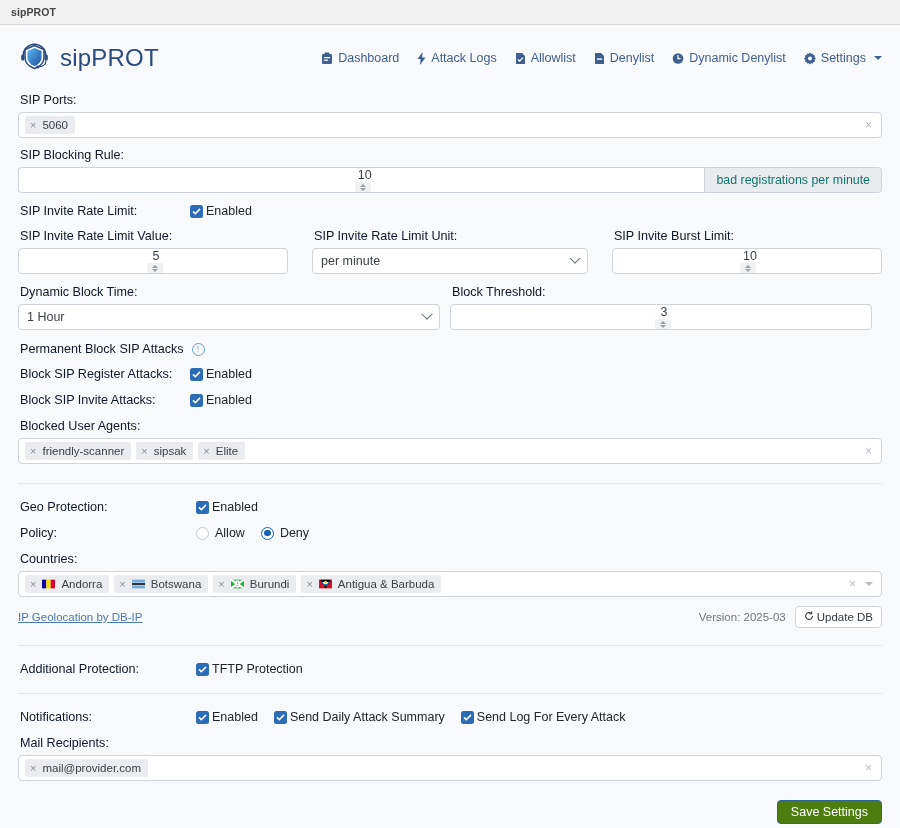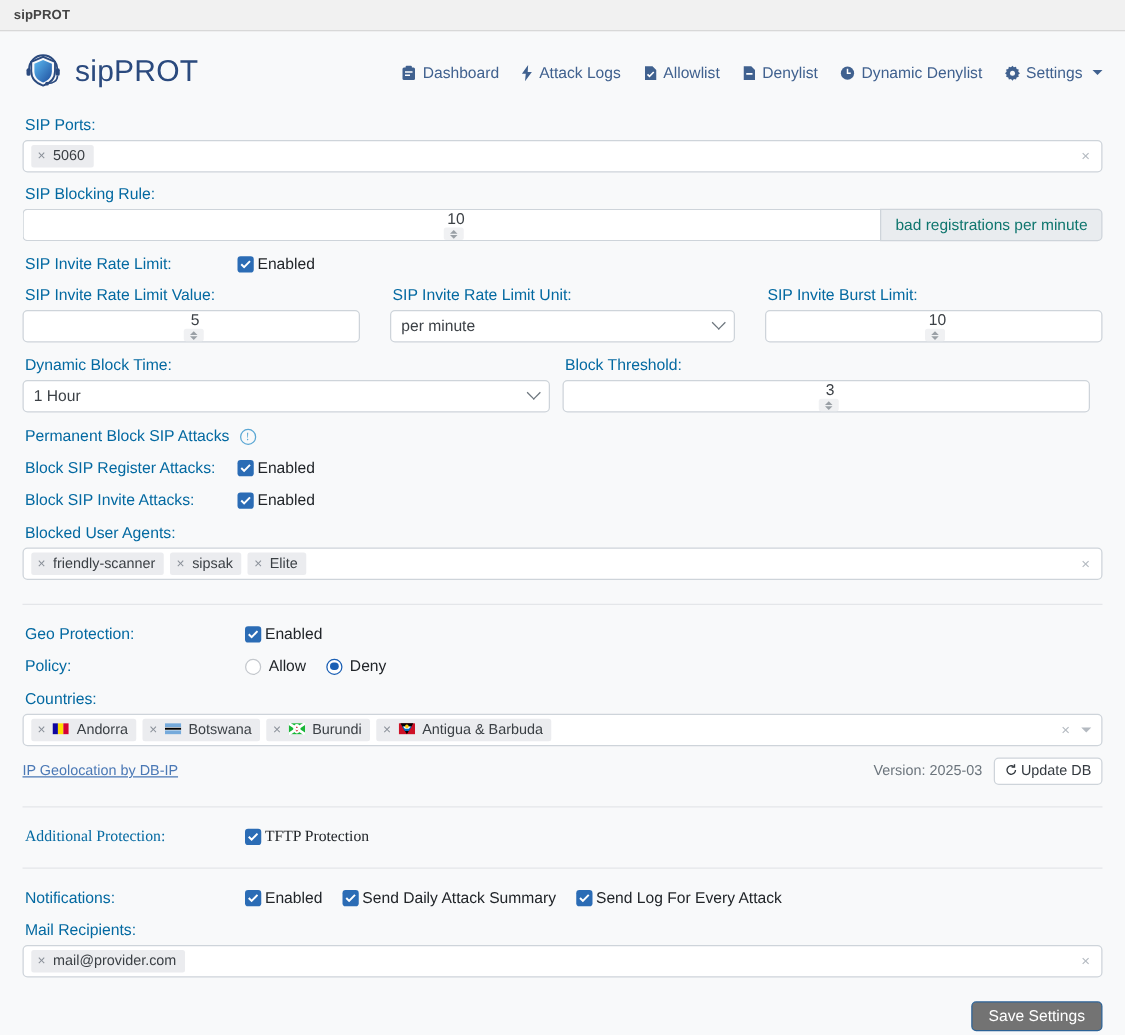--- a/index.html
+++ b/index.html
@@ -39,21 +39,21 @@
   .nav { display:flex; align-items:center; gap:18px; }
   .nav-item {
     display:flex; align-items:center; gap:5px;
     color:#40618f; font-size:12.5px; cursor:pointer; white-space:nowrap;
   }
   .nav-item svg { display:block; }
   .caret { width:0;height:0;border-left:4px solid transparent;border-right:4px solid transparent;border-top:4.5px solid #40618f; margin-left:3px; }
 
   
   .label {
-    font-size: 12.6px; color: #0369a1; margin: 0 0 5px 2px;
+    font-size: 12.6px; color: #0f172a; margin: 0 0 5px 2px;
   }
   .row { display:flex; }
   .col { display:flex; flex-direction:column; }
 
   
   .tagbox {
     min-height: 26px;
     background:#fff; border:1px solid #ced4da; border-radius:4px;
     display:flex; align-items:center; padding:3px 6px;
     position:relative;
@@ -130,21 +130,21 @@
 
   .link { color:#4a78b5; font-size:11.5px; text-decoration:underline; cursor:pointer; }
   .muted { color:#6c757d; font-size:11.5px; }
 
   .btn-outline {
     border:1px solid #ced4da; background:#fff; border-radius:4px;
     height:22px; padding:0 8px; display:inline-flex; align-items:center; gap:3px;
     font-size:11.5px; color:#343a40; cursor:pointer;
   }
   .btn-primary {
-    background:#737373; border:1px solid #2c6296; border-radius:4px; color:#fff;
+    background:#4d7c0f; border:1px solid #2c6296; border-radius:4px; color:#fff;
     height:24px; padding:0 13px; display:inline-flex; align-items:center;
     font-size:12.5px; cursor:pointer;
   }
 </style>
 </head>
 <body>
 
 <div class="titlebar">
   <span class="titlebar-text">sipPROT</span>
 </div>
@@ -458,21 +458,21 @@
               <path d="M7.6 0.4 L7.6 2.7 L5.3 2.7" fill="none" stroke="#343a40" stroke-width="1.1"></path>
             </svg>
         </span>
         <span>Update DB</span>
       </span>
     </div>
   </div>
 
   <hr class="sep" style="margin-top:17px;">
 
-  <div class="row" style="margin-top:16px; align-items:flex-end;font-family:Liberation Serif, serif;">
+  <div class="row" style="margin-top:16px; align-items:flex-end;">
     <div class="label" style="width:176px; margin:0 0 0 2px;">Additional Protection:</div>
     <div class="check-wrap">
       <span class="cb">
           <svg width="9" height="7" viewBox="0 0 9 7">
             <path d="M1 3.4 L3.3 5.7 L8 0.9" stroke="#fff" stroke-width="1.6" fill="none"></path>
           </svg>
         </span>
       <span class="check-label">TFTP Protection</span>
     </div>
   </div>

